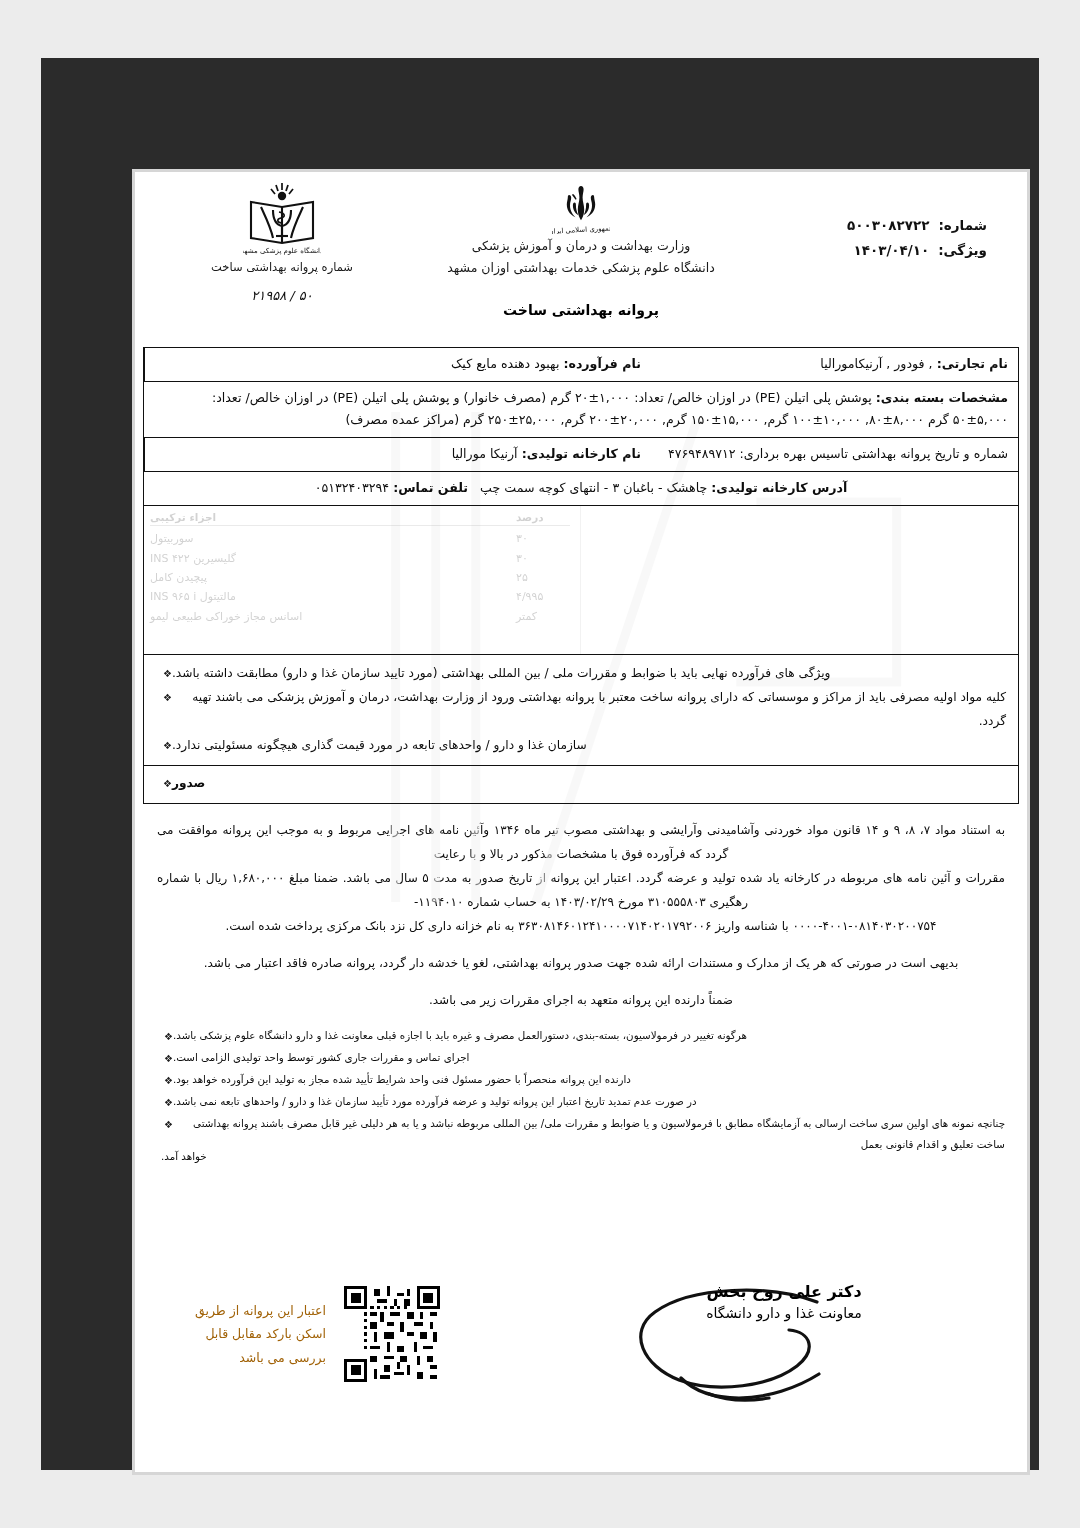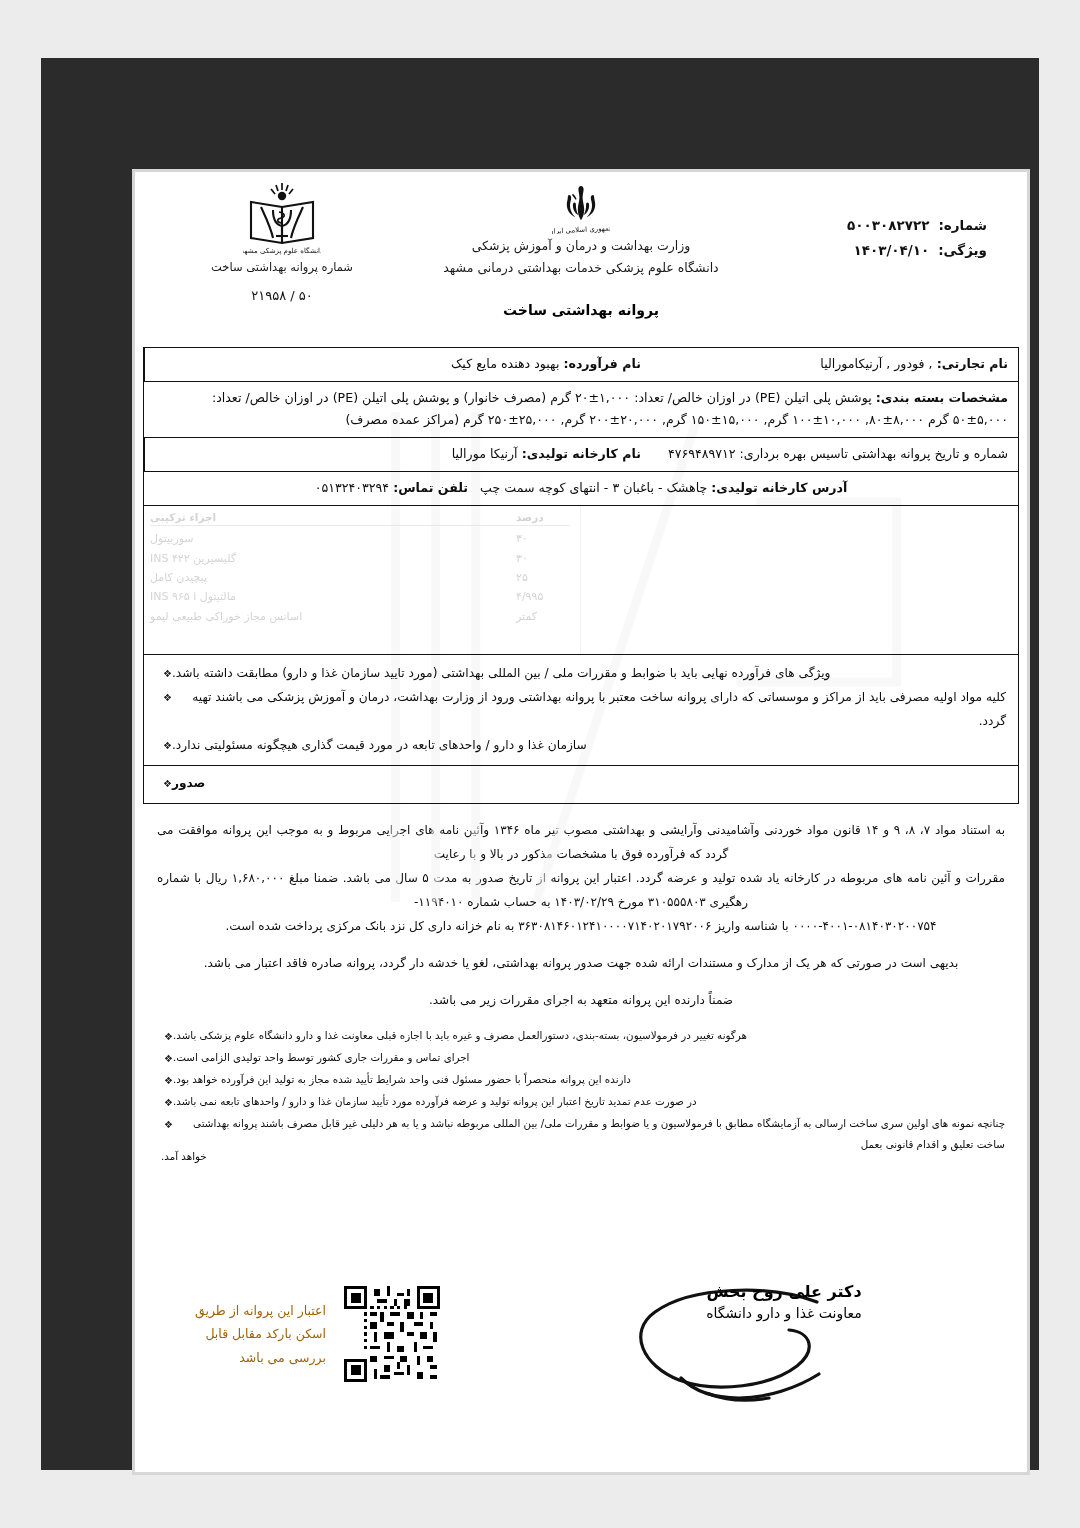--- a/index.html
+++ b/index.html
@@ -115,20 +115,21 @@
   .seal-caption {
     font-size: 11.5px;
     color: #1a1a1a;
     margin-top: 4px;
   }
   .permit-no {
     font-size: 13px;
     color: #111;
     margin-top: 14px;
     letter-spacing: 1.2px;
+    font-style: italic;
   }
 
   
   .tbl {
     margin: 0 8px;
     border: 1.4px solid #111;
     border-collapse: collapse;
     width: calc(100% - 16px);
     box-sizing: border-box;
     position: relative;
@@ -324,21 +325,21 @@
               <path d="M41 13c.8 0 1.2 1.2 1.2 2.4 0 2.2 1 3.8 1 7.2 0 7-4.8 11.2-8.6 12.6 2.4-2.4 5.4-6.4 5.4-11.8 0-3.4-1.2-5-1.2-7.6 0-1.6.8-2.8 2.2-2.8z"></path>
               <path d="M22.5 20.5c.9 0 1.4.9 1.4 2.1 0 4 .6 7.4 2.6 10.6-3-1.4-5.6-5-5.6-9.6 0-1.8.6-3.1 1.6-3.1z"></path>
               <path d="M35.5 20.5c1 0 1.6 1.3 1.6 3.1 0 4.6-2.6 8.2-5.6 9.6 2-3.2 2.6-6.6 2.6-10.6 0-1.2.5-2.1 1.4-2.1z"></path>
               <path d="M20.4 13.6c-.6-1.2.3-2.1 1-1.4 1.5 1.4 2.6 3.2 3 4.4.3 1-.7 1.4-1.2.6-.8-1.2-2.1-2.5-2.8-3.6z"></path>
             </g>
             <g fill="#111" font-size="7" font-family="DejaVu Sans, sans-serif">
               <text x="29" y="50" text-anchor="middle" transform="rotate(-3 29 50)">جمهوری اسلامی ایران</text>
             </g>
           </svg>
           <div class="ministry-line">وزارت بهداشت و درمان و آموزش پزشکی</div>
-          <div class="ministry-line">دانشگاه علوم پزشکی خدمات بهداشتی درمانی مشهد</div>
+          <div class="ministry-line">دانشگاه علوم پزشکی خدمات بهداشتی اوزان مشهد</div>
         </div>
 
         <div class="doc-title">پروانه بهداشتی ساخت</div>
 
         <div class="hdr-right">
           <svg class="univ-seal" width="78" height="76" viewBox="0 0 78 76">
             <g fill="none" stroke="#111" stroke-width="2.1">
 
               <g stroke-width="1.7">
                 <path d="M39 3 L39 10"></path>

